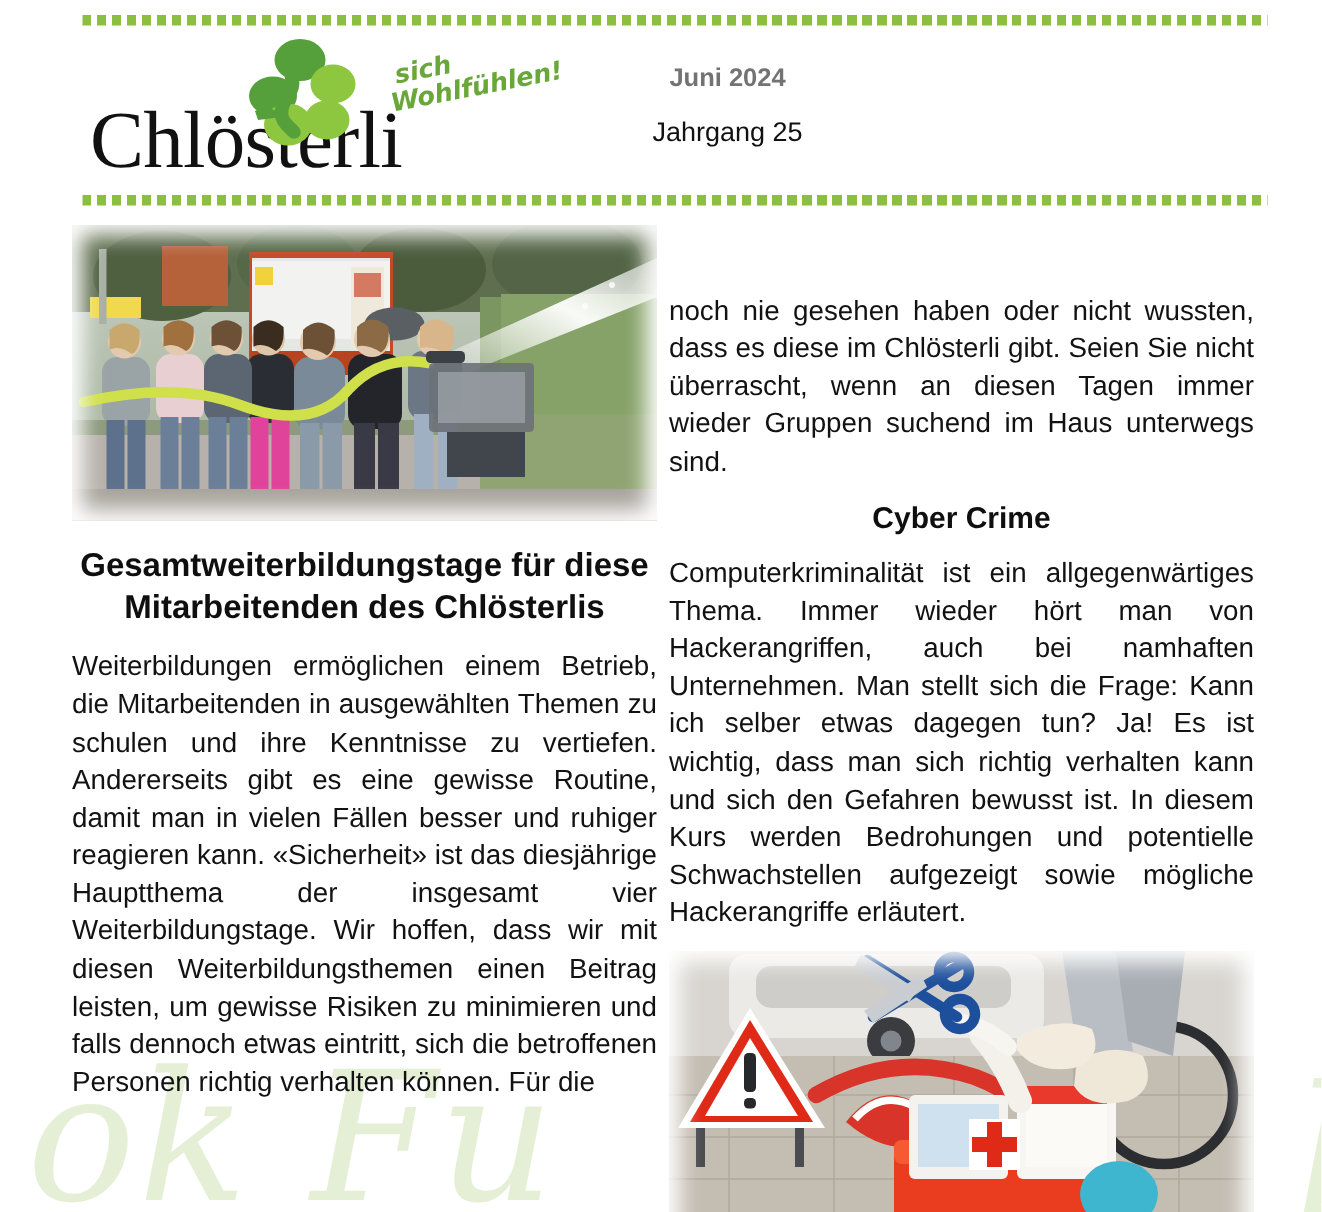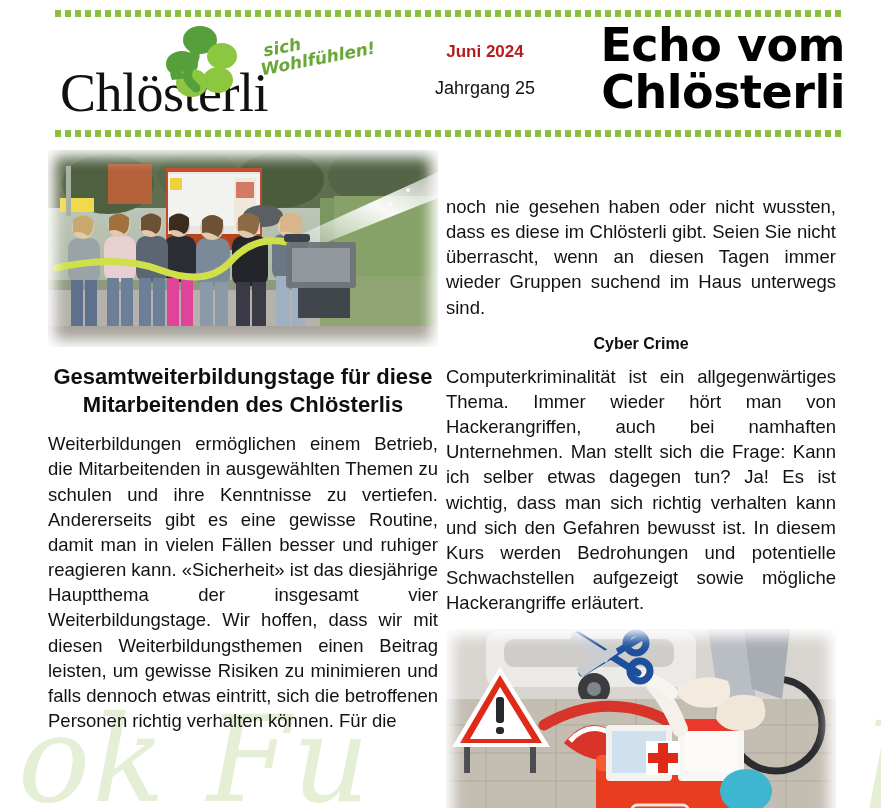--- a/index.html
+++ b/index.html
@@ -118,21 +118,21 @@
   .issue {
     position: absolute;
     left: 355px;
     top: 22px;
     width: 150px;
     text-align: center;
   }
   .issue-date {
     font-size: 17px;
     font-weight: bold;
-    color: #b91c1c;
+    color: #737373;
     margin-bottom: 16px;
   }
   .issue-volume {
     font-size: 18px;
     color: #111;
   }
 
   
   .paper-title {
     position: absolute;
@@ -168,21 +168,21 @@
   .body-text {
     font-size: 18.5px;
     line-height: 1.36;
     text-align: justify;
     color: #121212;
     margin: 0;
     hyphens: manual;
   }
 
   .sub-head {
-    font-size: 16px;
+    font-size: 20px;
     font-weight: bold;
     text-align: center;
     color: #0f0f0f;
     margin: 14px 0 10px 0;
     line-height: 1.25;
   }
   .article-head {
     font-size: 22px;
     font-weight: bold;
     text-align: center;
@@ -243,24 +243,20 @@
           <span class="t1">sich</span>
           <span class="t2">Wohlfühlen!</span>
         </div>
       </div>
 
       <div class="issue">
         <div class="issue-date">Juni 2024</div>
         <div class="issue-volume">Jahrgang 25</div>
       </div>
 
-      <div class="paper-title">
-        <span>Echo vom</span>
-        <span>Chlösterli</span>
-      </div>
 
     </div>
   </div>
 
   <div class="content">
 
     <div class="col col-left">
 
       <div class="photo photo-1">
         <svg viewBox="0 0 390 197" preserveAspectRatio="none" xmlns="http://www.w3.org/2000/svg">

